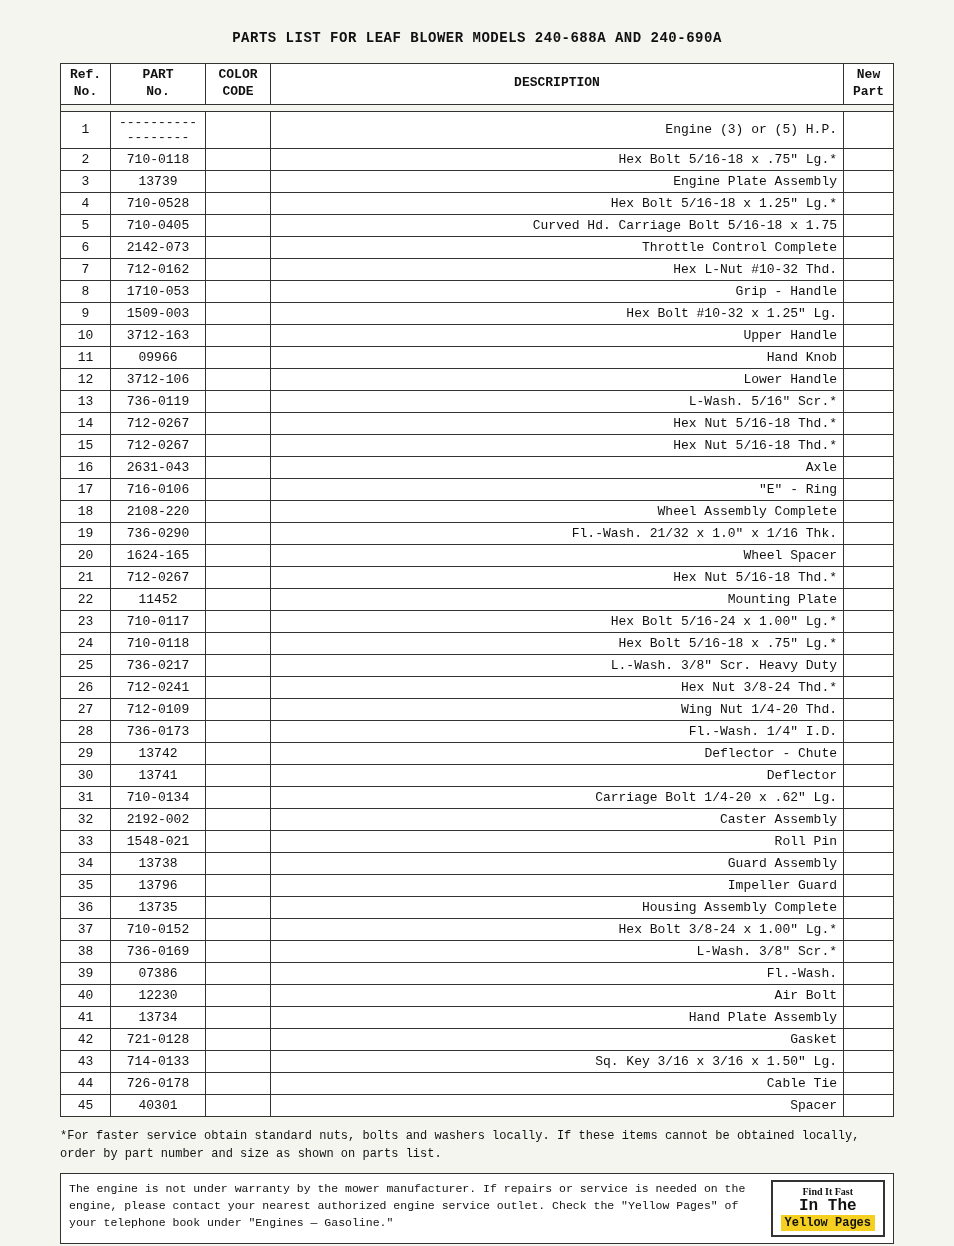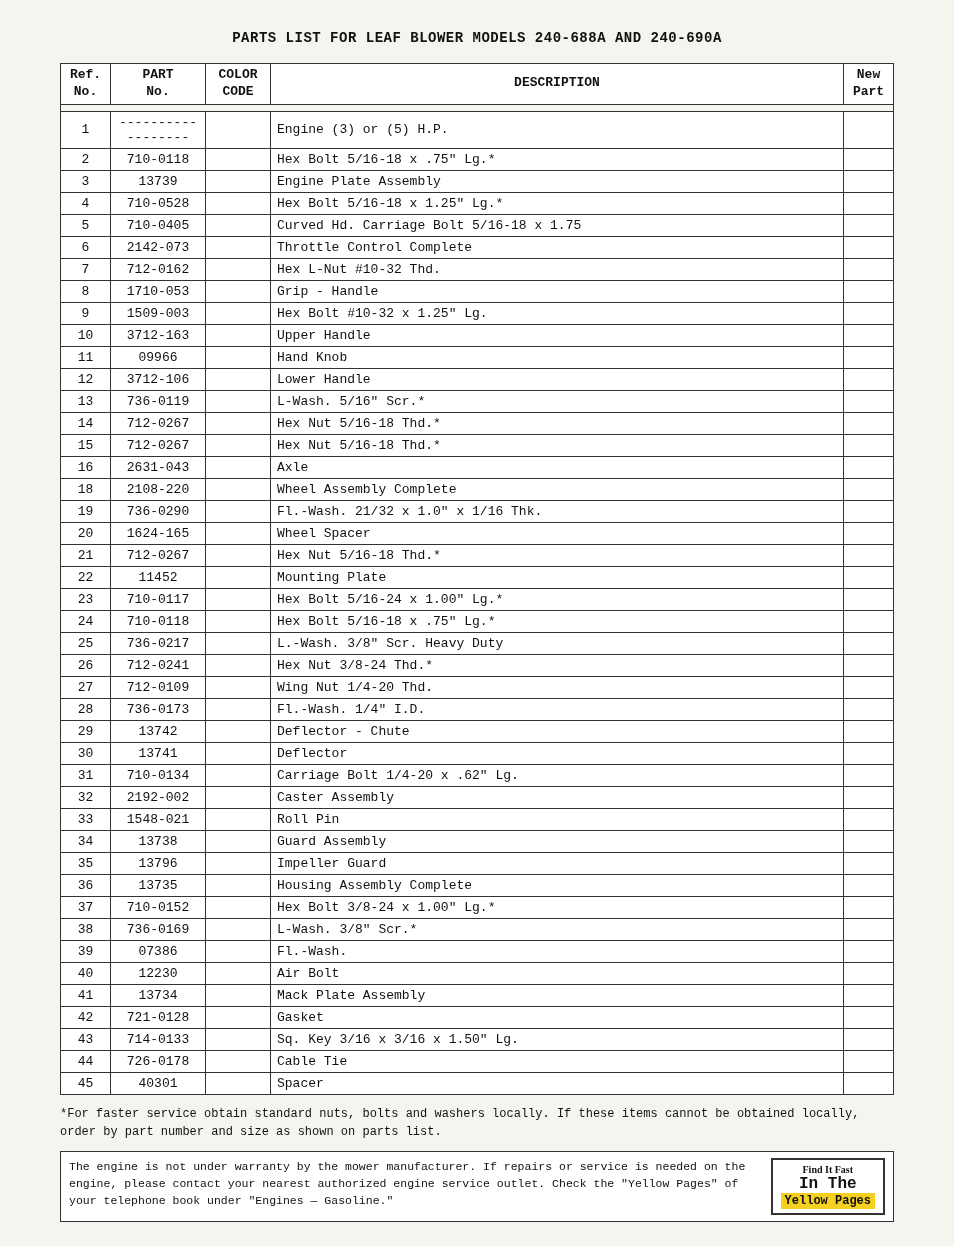--- a/index.html
+++ b/index.html
@@ -36,21 +36,21 @@
       background: #fff;
       line-height: 1.3;
     }
     .parts-table tbody tr td {
       font-size: 13px;
       background: #fff;
     }
     .col-ref { width: 50px; text-align: center; }
     .col-part { width: 95px; text-align: center; }
     .col-color { width: 65px; text-align: center; }
-    .col-desc { text-align: left; padding-left: 12px; }
+    .col-desc { text-align: right; padding-left: 12px; }
     .col-new { width: 50px; text-align: center; }
     .footnote-section {
       margin-top: 10px;
       font-size: 12px;
       line-height: 1.5;
     }
     .footnote-section p {
       margin-bottom: 6px;
     }
     .bottom-box {
@@ -223,20 +223,27 @@
         <td class="col-new"></td>
       </tr>
       <tr>
         <td class="col-ref">16</td>
         <td class="col-part">2631-043</td>
         <td class="col-color"></td>
         <td class="col-desc">Axle</td>
         <td class="col-new"></td>
       </tr>
       <tr>
+        <td class="col-ref">17</td>
+        <td class="col-part">716-0106</td>
+        <td class="col-color"></td>
+        <td class="col-desc">"E" - Ring</td>
+        <td class="col-new"></td>
+      </tr>
+      <tr>
         <td class="col-ref">18</td>
         <td class="col-part">2108-220</td>
         <td class="col-color"></td>
         <td class="col-desc">Wheel Assembly Complete</td>
         <td class="col-new"></td>
       </tr>
       <tr>
         <td class="col-ref">19</td>
         <td class="col-part">736-0290</td>
         <td class="col-color"></td>
@@ -387,21 +394,21 @@
         <td class="col-ref">40</td>
         <td class="col-part">12230</td>
         <td class="col-color"></td>
         <td class="col-desc">Air Bolt</td>
         <td class="col-new"></td>
       </tr>
       <tr>
         <td class="col-ref">41</td>
         <td class="col-part">13734</td>
         <td class="col-color"></td>
-        <td class="col-desc">Mack Plate Assembly</td>
+        <td class="col-desc">Hand Plate Assembly</td>
         <td class="col-new"></td>
       </tr>
       <tr>
         <td class="col-ref">42</td>
         <td class="col-part">721-0128</td>
         <td class="col-color"></td>
         <td class="col-desc">Gasket</td>
         <td class="col-new"></td>
       </tr>
       <tr>

